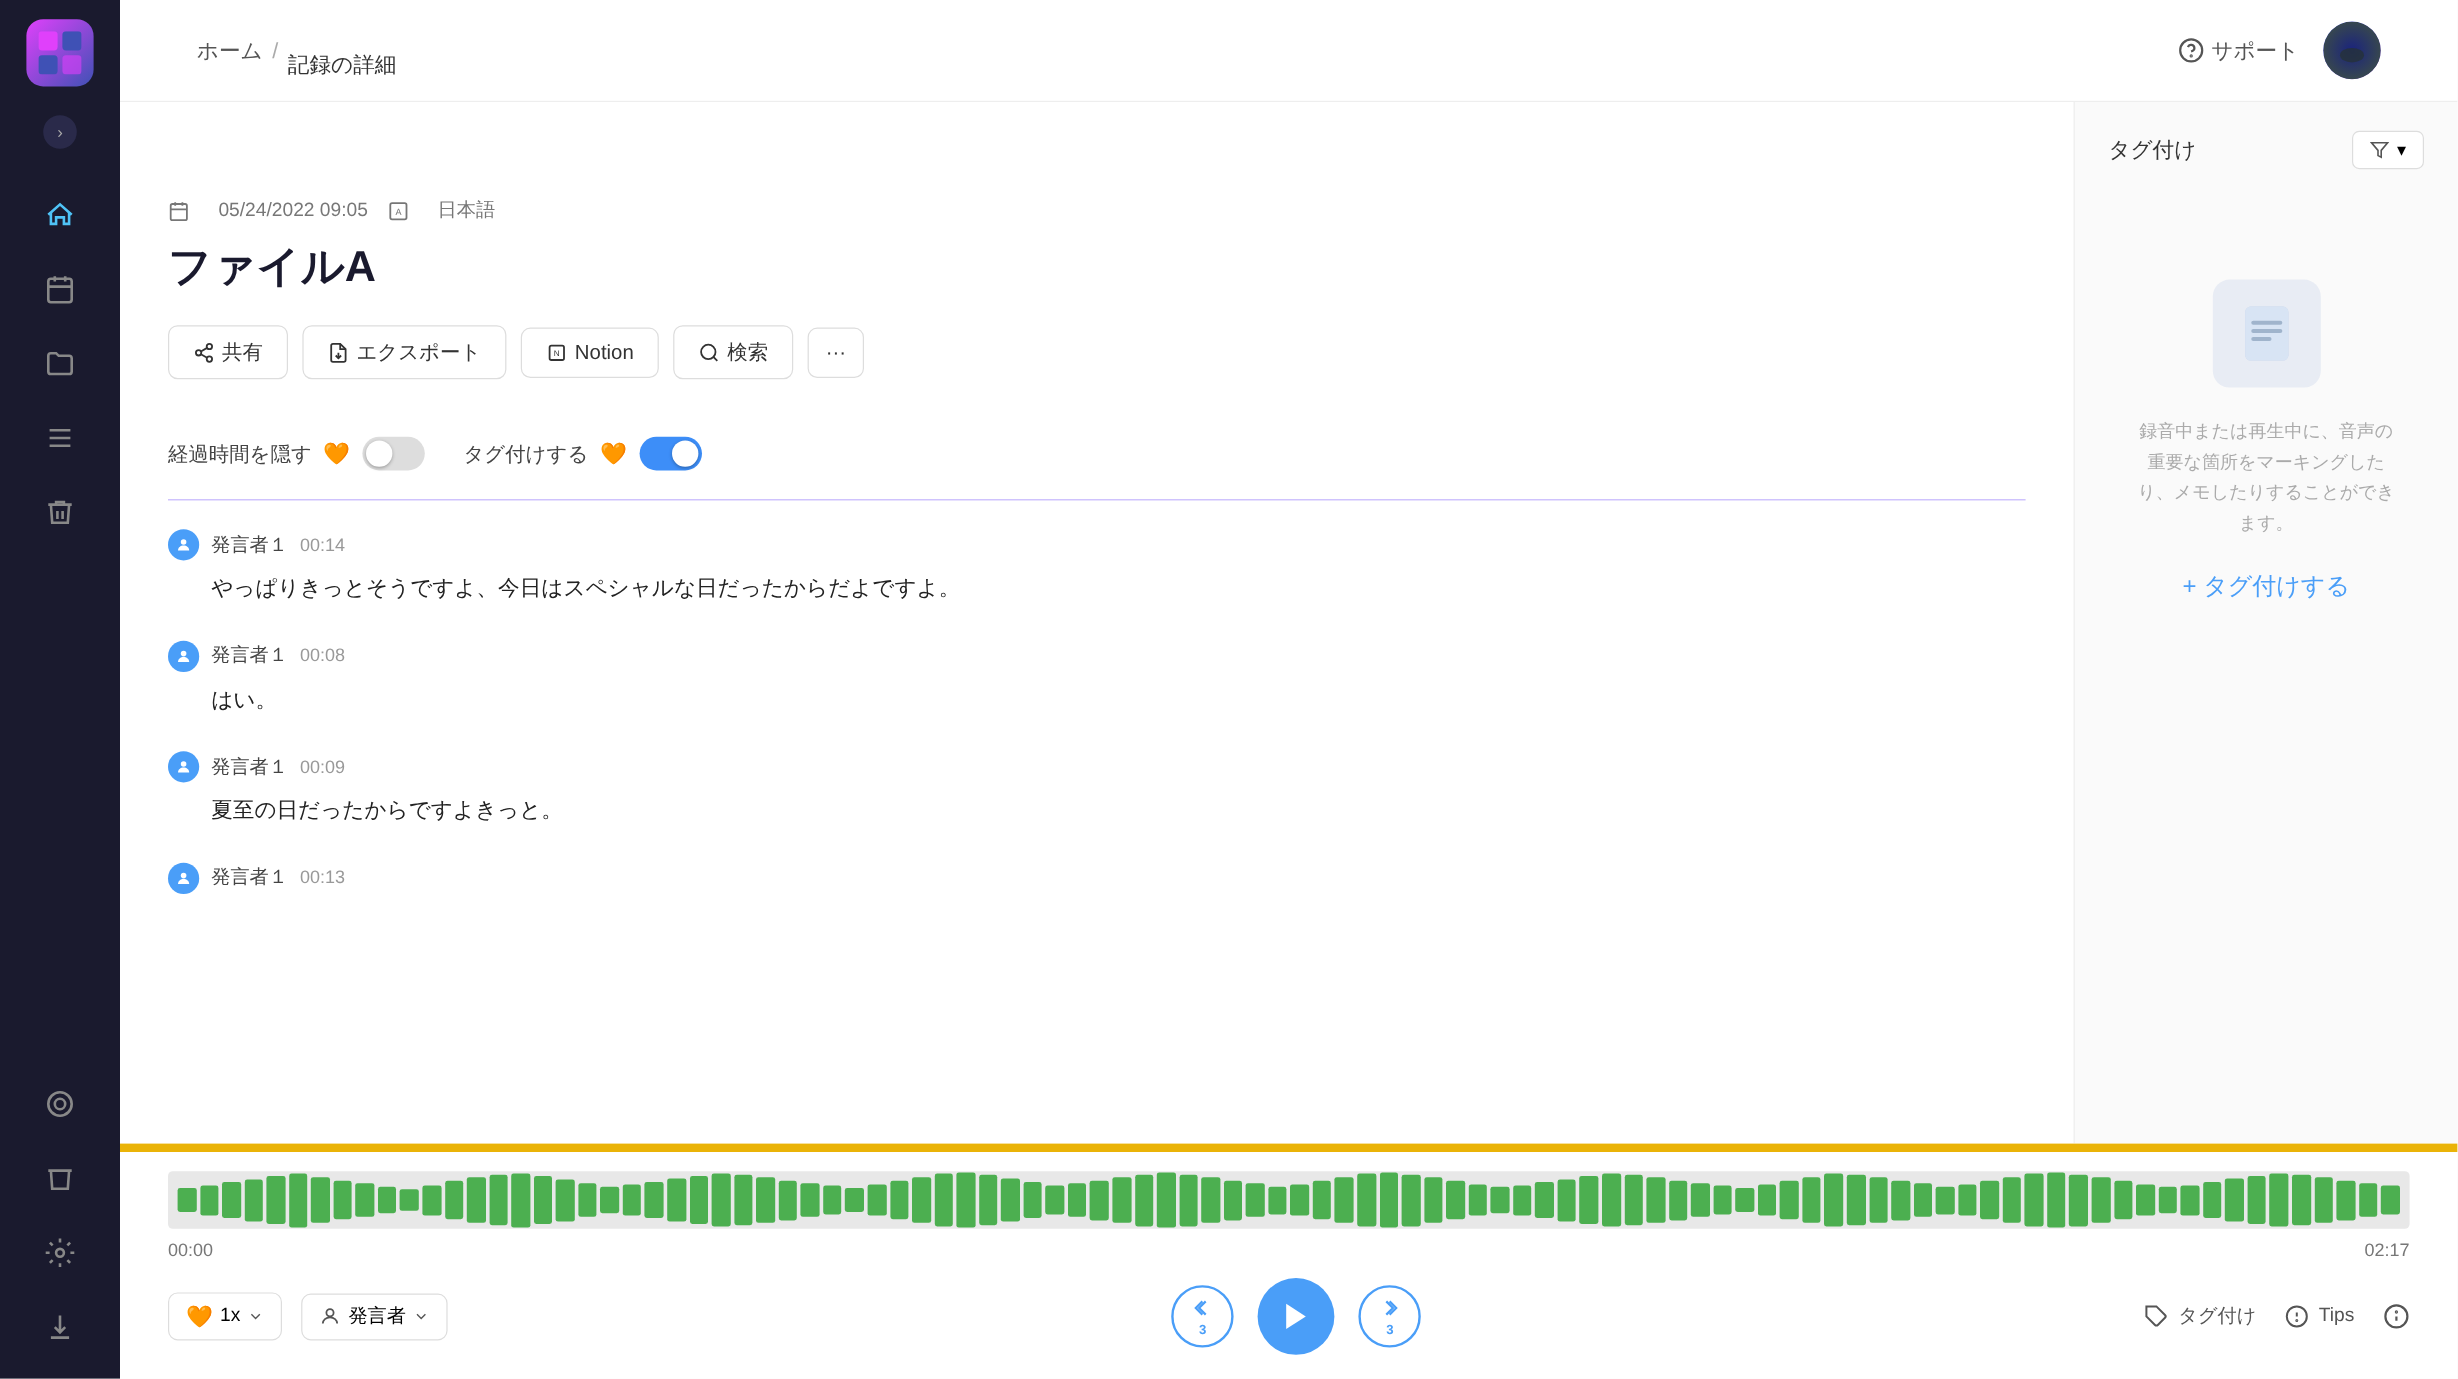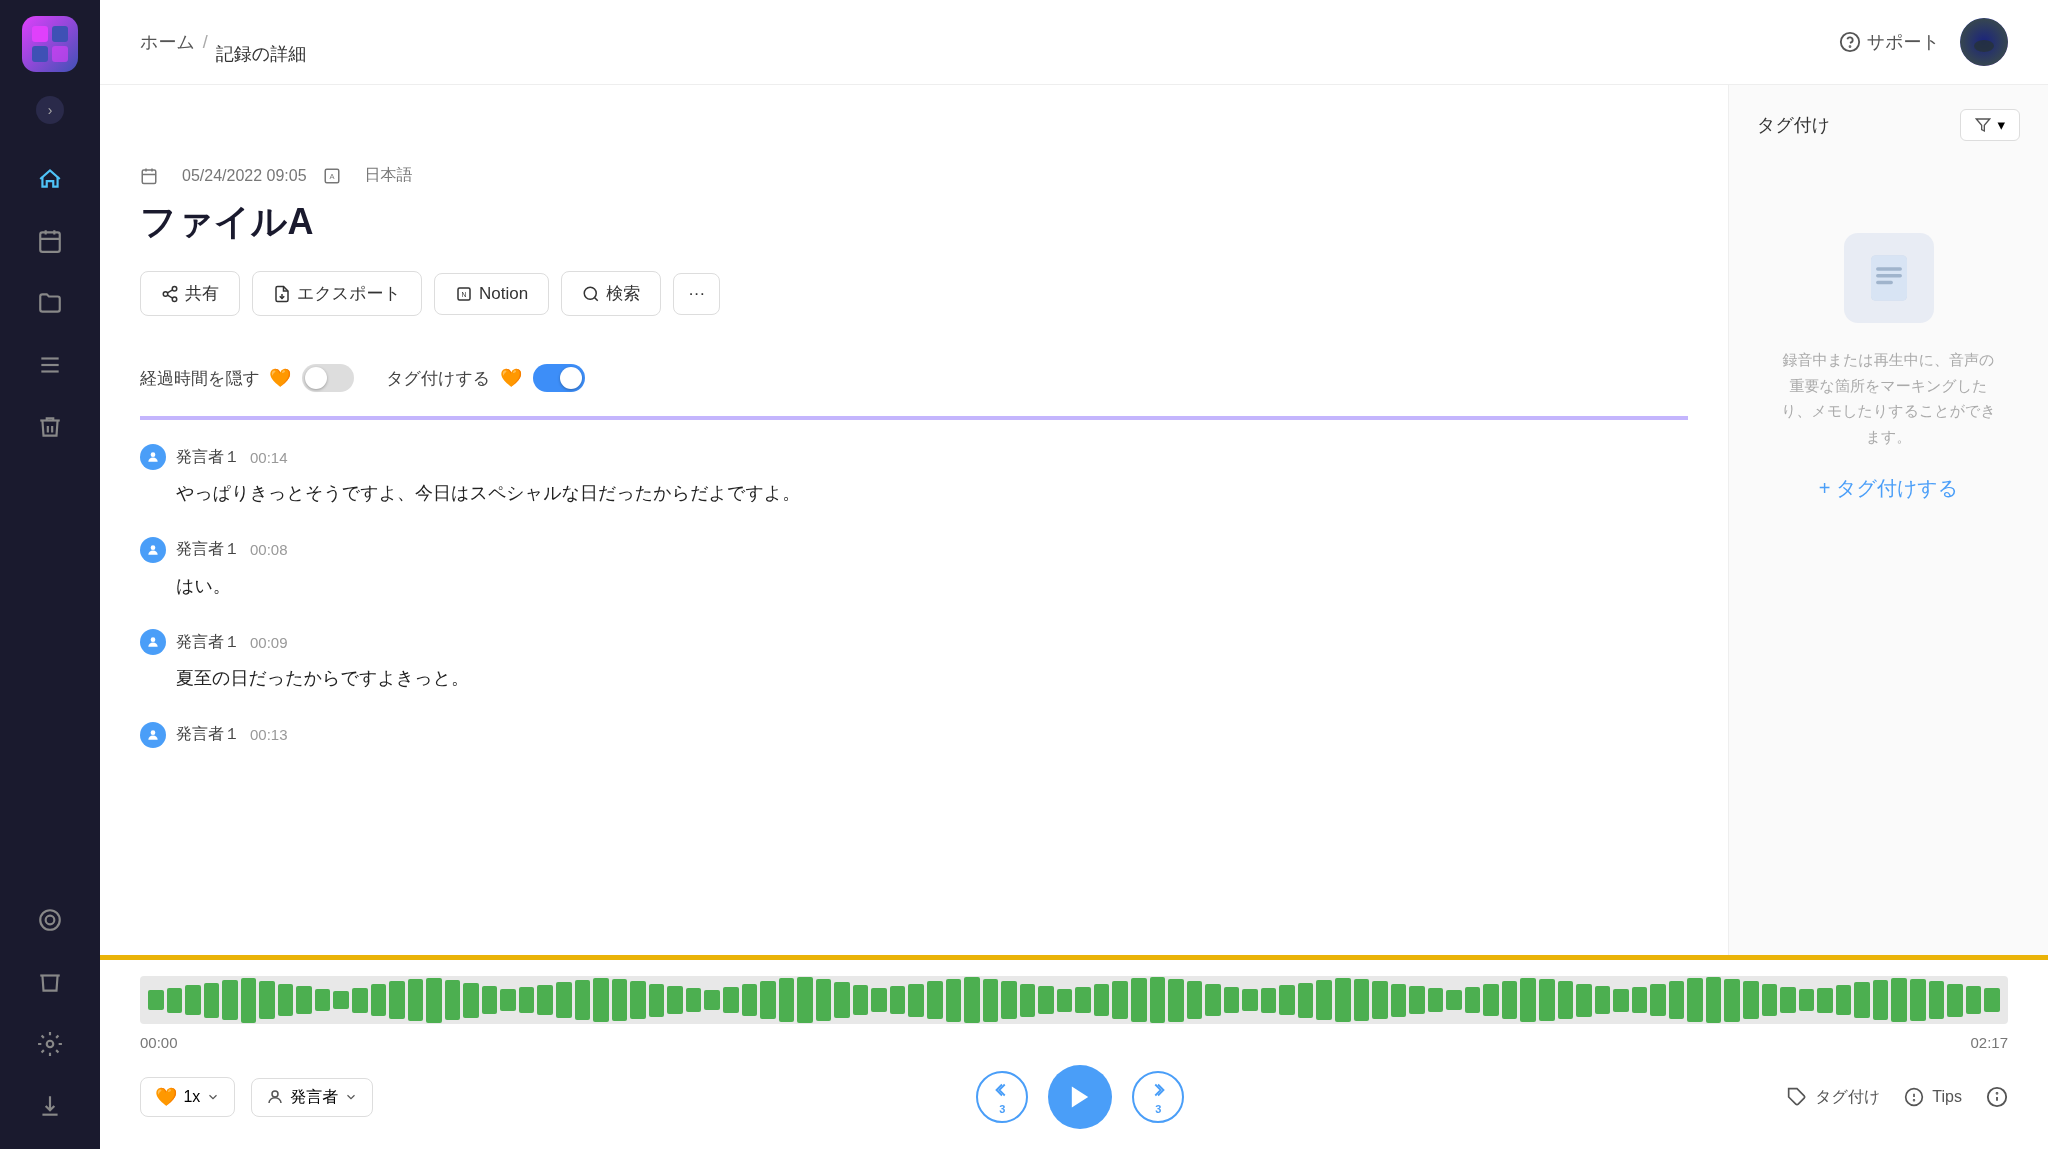--- a/index.html
+++ b/index.html
@@ -52,21 +52,21 @@
       display: flex;
       flex-direction: column;
       background: #fff;
     }
 
     
     .header {
       display: flex;
       align-items: center;
       justify-content: space-between;
-      padding: 18px 40px;
+      padding: 18px 64px;
       border-bottom: 1px solid #eee;
       background: #fff;
     }
     .breadcrumb {
       display: flex; align-items: center; gap: 8px;
       font-size: 18px; color: #555;
     }
     .breadcrumb-sep { color: #aaa; }
     .breadcrumb-current { color: #333; font-weight: 500; margin-top: 23px; }
     .header-right {
@@ -243,21 +243,21 @@
     }
     .entry-text {
       font-size: 18px; color: #222;
       line-height: 1.7;
       padding-left: 36px;
     }
 
     
     .player-area {
       background: #fff;
-      border-top: 5px solid #eab308;
+      border-top: 7px solid #eab308;
       padding: 16px 40px 20px;
     }
 
     .waveform-container {
       position: relative;
       height: 48px;
       background: #e8e8e8;
       border-radius: 4px;
       margin-bottom: 10px;
       overflow: hidden;
@@ -517,21 +517,21 @@
             <circle cx="11" cy="11" r="8"></circle>
               <line x1="21" y1="21" x2="16.65" y2="16.65"></line>
           </svg>
           <span>検索</span>
         </button>
         <button class="toolbar-btn toolbar-btn-more">
           <span>···</span>
         </button>
       </div>
 
-      <div style="display:flex; align-items:center; padding: 16px 0 24px; gap:32px; border-bottom:4px solid #c4b5fd; margin-bottom: 24px;">
+      <div style="display:flex; align-items:center; padding: 16px 0 24px; gap:32px; border-bottom:1px solid #c4b5fd; margin-bottom: 24px;">
         <div class="control-item">
           <span>経過時間を隠す</span>
           <span class="premium-icon">🧡</span>
           <div class="toggle"></div>
         </div>
         <div class="control-item">
           <span>タグ付けする</span>
           <span class="premium-icon">🧡</span>
           <div class="toggle on"></div>
         </div>

